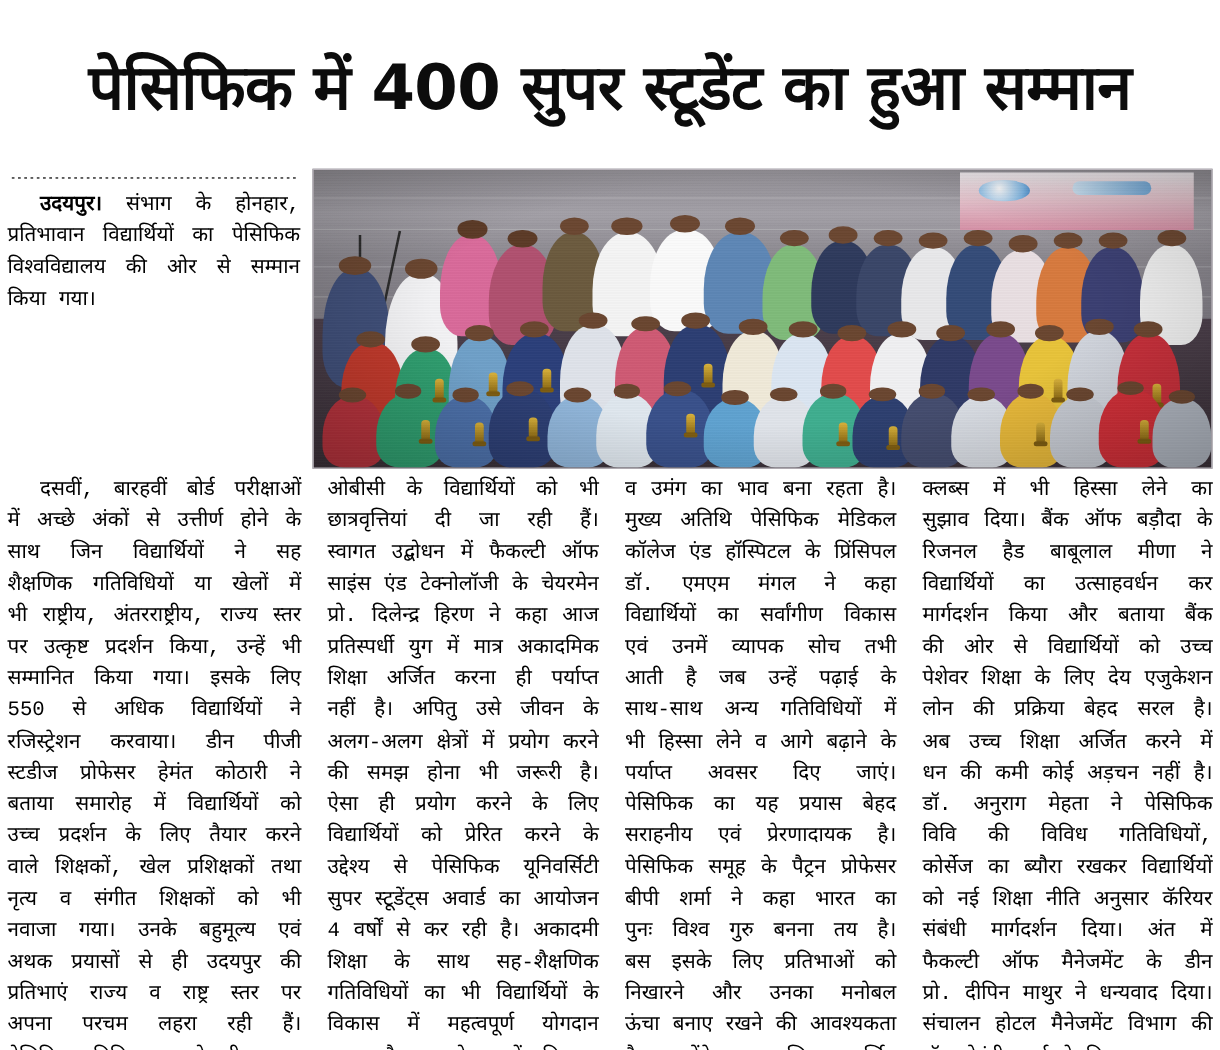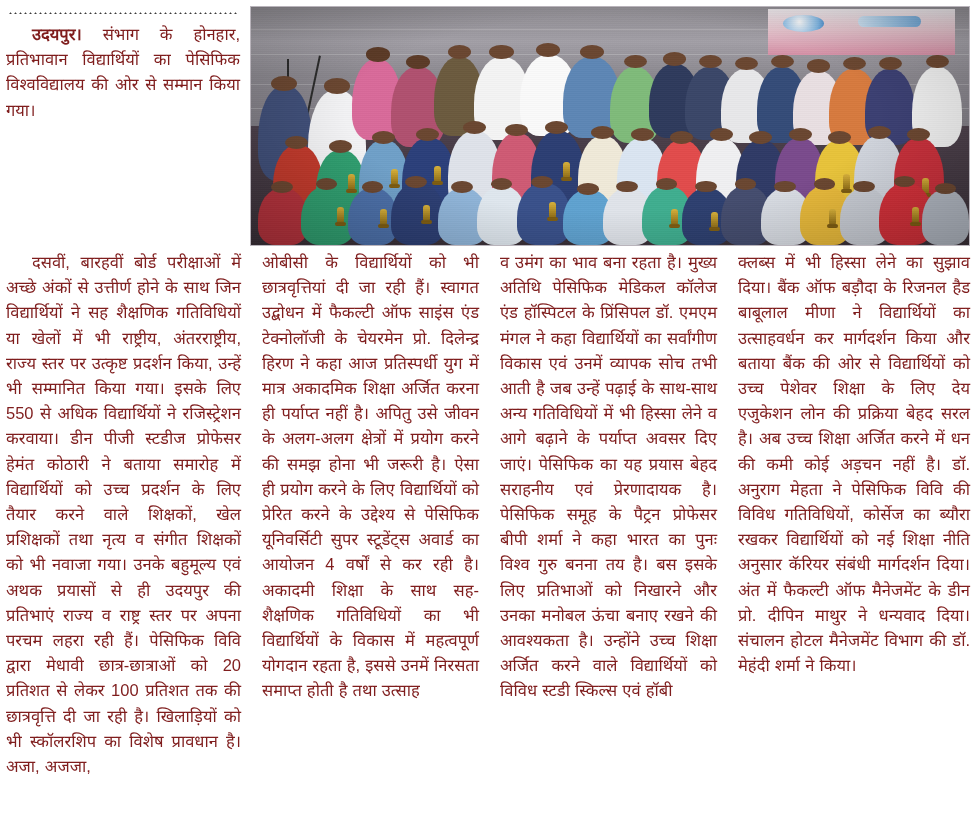--- a/index.html
+++ b/index.html
@@ -97,26 +97,26 @@
   .bcol {
     box-sizing: border-box;
     padding: 0 9px 0 0;
   }
   .bcol.c1 { width: 244px; flex: 0 0 244px; }
   .bcol.c2 { width: 238px; flex: 0 0 238px; padding-left: 12px; }
   .bcol.c3 { width: 238px; flex: 0 0 238px; padding-left: 12px; }
   .bcol.c4 { width: 244px; flex: 0 0 244px; padding-left: 12px; padding-right: 0; }
 
   .para {
-    font-family: Liberation Sans, sans-serif;
+    font-family: Liberation Mono, monospace;
     font-size: 16.5px;
     line-height: 25.2px;
     text-align: justify;
     text-justify: inter-word;
-    color: #7f1d1d;
+    color: #000000;
     margin: 0 0 0 0;
     hyphens: none;
     word-spacing: 0.5px;
   }
   .indent { text-indent: 26px; }
   .lead { font-weight: 700; }
 
   
   .col-left .para { font-size: 16.5px; line-height: 25.2px; }
 
@@ -188,20 +188,21 @@
       repeating-linear-gradient(0deg, rgba(255,255,255,0.035) 0 1px, rgba(0,0,0,0.035) 1px 2px);
     pointer-events: none;
     opacity: 0.5;
   }
 </style>
 </head>
 <body>
 
 <div class="page">
 
+  <h1 class="headline">पेसिफिक में 400 सुपर स्टूडेंट का हुआ सम्मान</h1>
 
   <div class="top-area">
 
     <div class="col-left">
       <div class="dotted-rule"></div>
 
       <p class="para indent"><span class="lead">उदयपुर।</span><span> संभाग के होनहार, प्रतिभावान विद्यार्थियों का पेसिफिक विश्वविद्यालय की ओर से सम्मान किया गया।</span></p>
     </div>
 
     <div class="photo-wrap">

